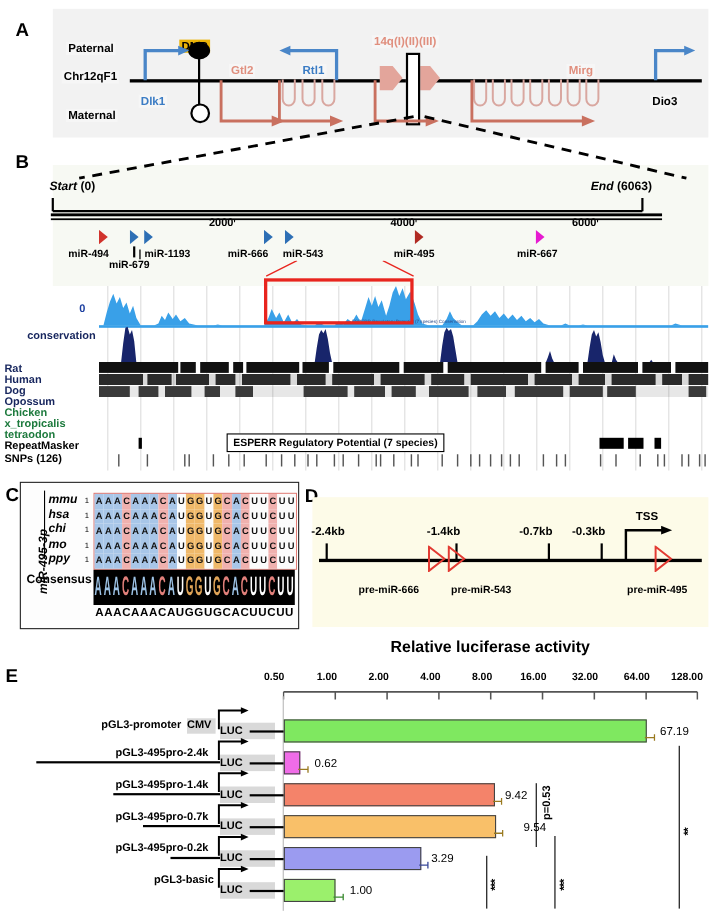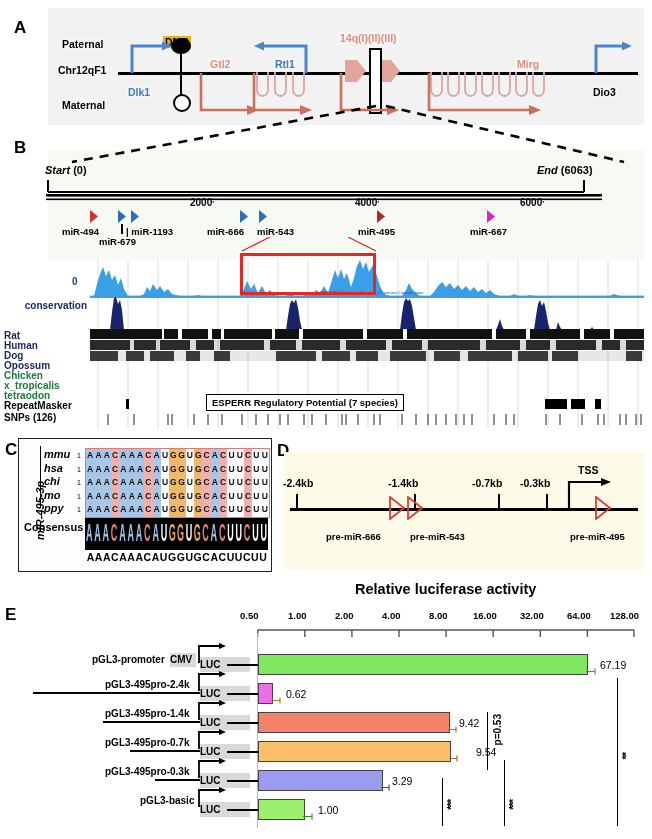--- a/index.html
+++ b/index.html
@@ -737,21 +737,21 @@
     </svg>
 </div>
 <div class="abs lucbox" style="left:200px;top:744px;">LUC</div>
 <div class="abs" style="left:227px;top:751px;width:31px;height:1.8px;background:#000;"></div>
 <div class="abs bar" style="left:258px;top:741px;width:193px;background:#f9c069;"></div>
 <div class="abs barVal" style="left:476px;top:746px;">9.54</div>
 <div class="abs" style="left:449px;top:748px;width:9px;height:7px;"><svg width="9" height="7" viewBox="0 0 9 7">
       <path d="M0,3.5 L8,3.5 M8,0.5 L8,6.5" stroke="#9a7a20" stroke-width="1.2"></path>
     </svg></div>
 
-<div class="abs constructLbl" style="left:105px;top:766px;">pGL3-495pro-0.3k</div>
+<div class="abs constructLbl" style="left:105px;top:766px;">pGL3-495pro-0.2k</div>
 <div class="abs" style="left:155px;top:779px;width:48px;height:1.8px;background:#000;"></div>
 <div class="abs" style="left:197px;top:757px;width:30px;height:22px;">
   <svg width="30" height="22" viewBox="0 0 30 22">
       <path d="M2,21 L2,4 L24,4" stroke="#000" stroke-width="1.8" fill="none"></path>
       <path d="M22,1 L29,4 L22,7 Z" fill="#000"></path>
     </svg>
 </div>
 <div class="abs lucbox" style="left:200px;top:773px;">LUC</div>
 <div class="abs" style="left:227px;top:780px;width:31px;height:1.8px;background:#000;"></div>
 <div class="abs bar" style="left:258px;top:770px;width:125px;background:#9b9bf0;"></div>

